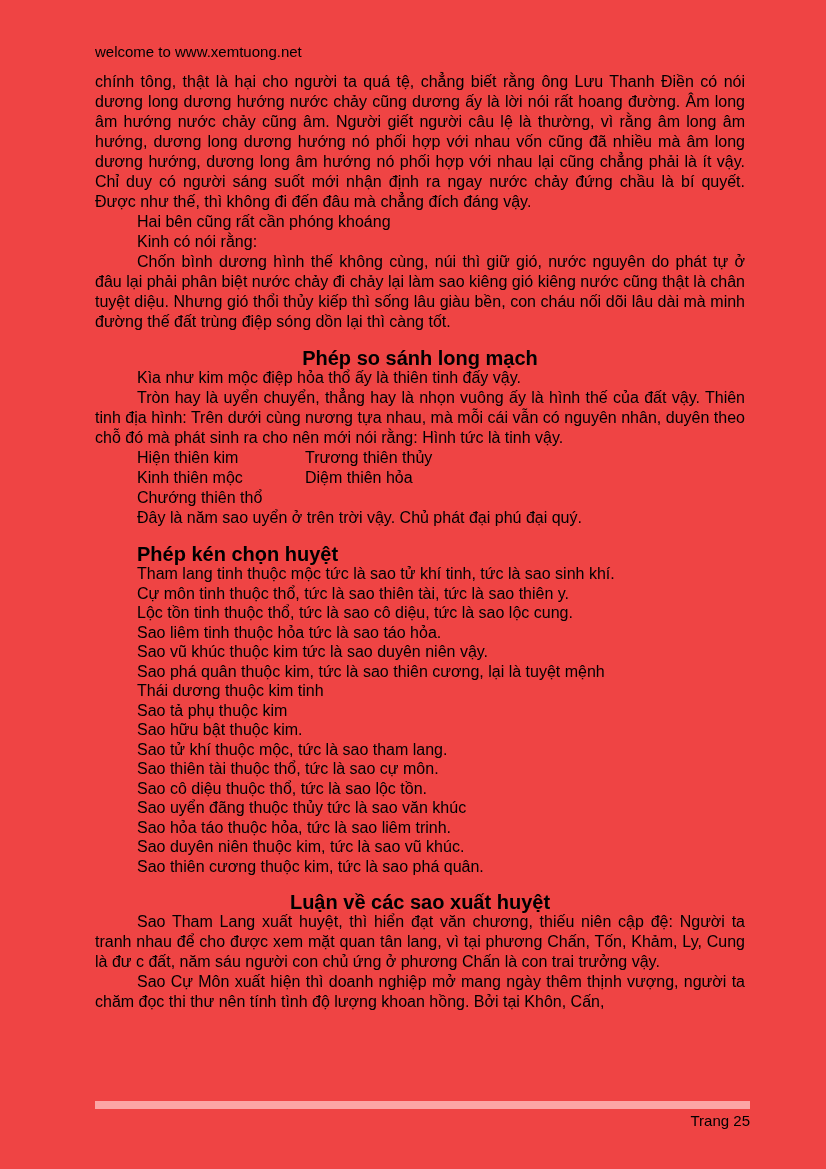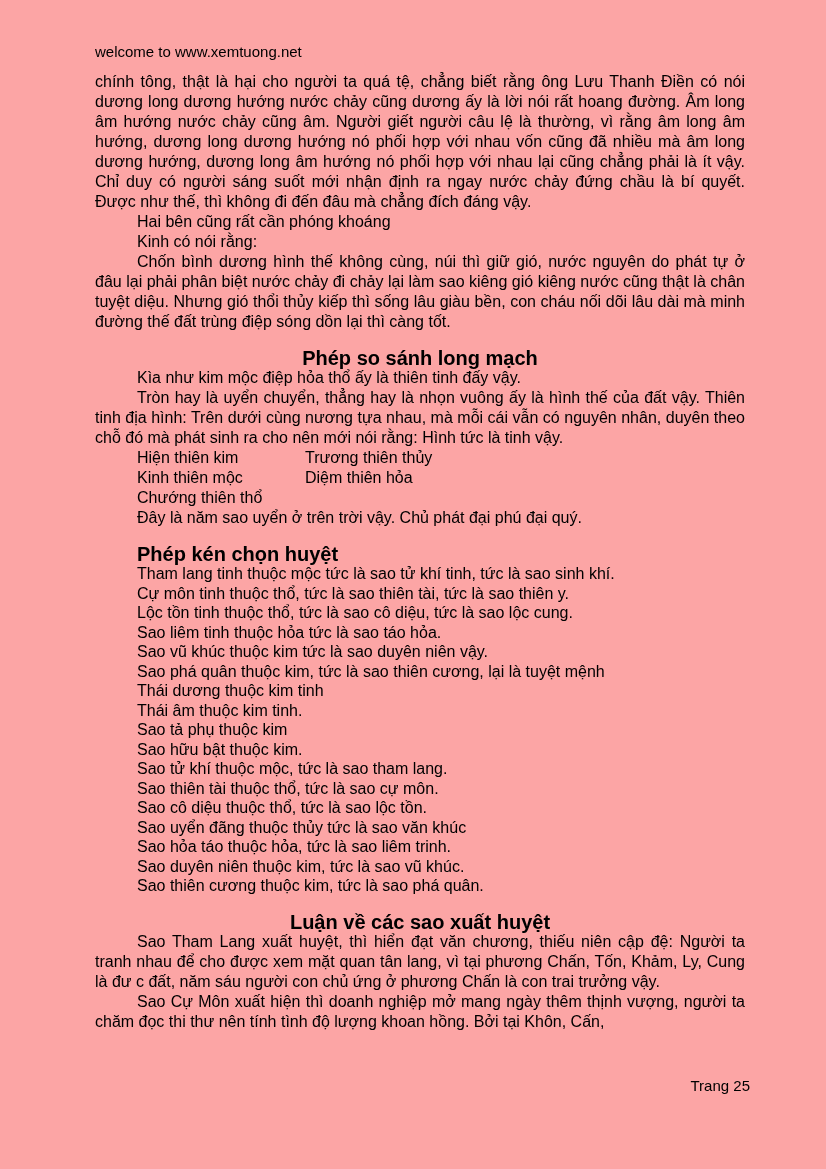--- a/index.html
+++ b/index.html
@@ -4,21 +4,21 @@
 <style>
   html, body {
     margin: 0;
     padding: 0;
     background: #ffffff;
   }
   .page {
     position: relative;
     width: 826px;
     height: 1169px;
-    background: #fca5a5;
+    background: #ef4444;
     color: #000000;
     font-family: "Liberation Sans", "DejaVu Sans", sans-serif;
     font-size: 16px;
     line-height: 20px;
     overflow: hidden;
     box-sizing: border-box;
     padding: 42px 81px 0 95px;
   }
   .site-header {
     font-size: 15px;
@@ -62,23 +62,23 @@
   .list-block {
     line-height: 19.5px;
   }
   .list-line {
     padding-left: 42px;
     white-space: nowrap;
   }
   .page-footer {
     position: absolute;
     left: 95px;
-    top: 1068px;
+    top: 1101px;
     width: 655px;
-    border-top: 6px solid #fca5a5;
+    border-top: 8px solid #fca5a5;
   }
   .page-number {
     text-align: right;
     font-size: 15px;
     line-height: 20px;
     padding-top: 2px;
   }
 </style>
 </head>
 <body>
@@ -116,21 +116,20 @@
   <h3 class="sec-heading left-ind">Phép kén chọn huyệt</h3>
 
   <div class="list-block">
     <div class="list-line">Tham lang tinh thuộc mộc tức là sao tử khí tinh, tức là sao sinh khí.</div>
     <div class="list-line">Cự môn tinh thuộc thổ, tức là sao thiên tài, tức là sao thiên y.</div>
     <div class="list-line">Lộc tồn tinh thuộc thổ, tức là sao cô diệu, tức là sao lộc cung.</div>
     <div class="list-line">Sao liêm tinh thuộc hỏa tức là sao táo hỏa.</div>
     <div class="list-line">Sao vũ khúc thuộc kim tức là sao duyên niên vậy.</div>
     <div class="list-line">Sao phá quân thuộc kim, tức là sao thiên cương, lại là tuyệt mệnh</div>
     <div class="list-line">Thái dương thuộc kim tinh</div>
-    <div class="list-line">Thái âm thuộc kim tinh.</div>
     <div class="list-line">Sao tả phụ thuộc kim</div>
     <div class="list-line">Sao hữu bật thuộc kim.</div>
     <div class="list-line">Sao tử khí thuộc mộc, tức là sao tham lang.</div>
     <div class="list-line">Sao thiên tài thuộc thổ, tức là sao cự môn.</div>
     <div class="list-line">Sao cô diệu thuộc thổ, tức là sao lộc tồn.</div>
     <div class="list-line">Sao uyển đãng thuộc thủy tức là sao văn khúc</div>
     <div class="list-line">Sao hỏa táo thuộc hỏa, tức là sao liêm trinh.</div>
     <div class="list-line">Sao duyên niên thuộc kim, tức là sao vũ khúc.</div>
     <div class="list-line">Sao thiên cương thuộc kim, tức là sao phá quân.</div>
   </div>

